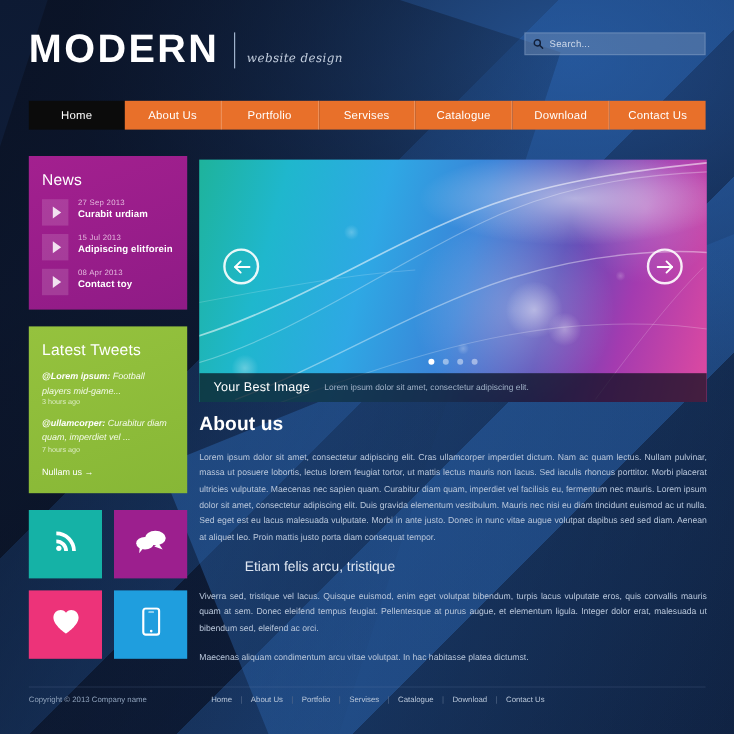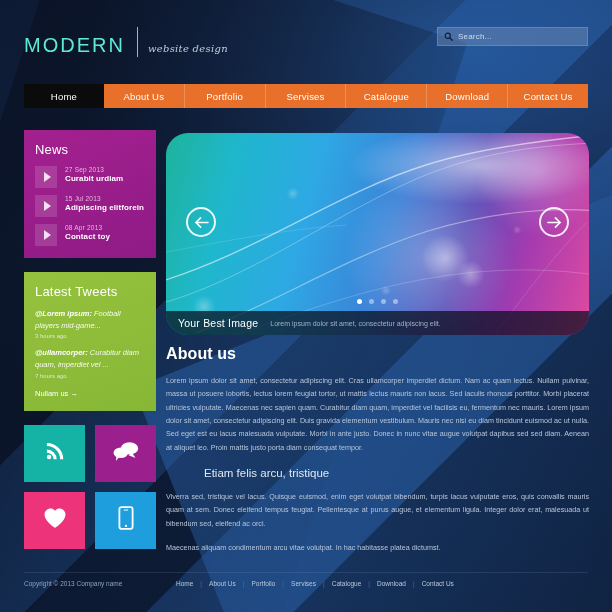--- a/index.html
+++ b/index.html
@@ -30,21 +30,21 @@
     content:""; position:absolute; right:-120px; bottom:-180px; width:520px; height:520px;
     background:linear-gradient(135deg, rgba(46,108,186,0.45), rgba(46,108,186,0));
     transform:rotate(-22deg); pointer-events:none;
   }
   .wrap { position:absolute; inset:0; z-index:5; }
 
   
   .header { position:absolute; left:24px; top:22px; width:564px; height:46px; }
   .logo { display:flex; align-items:baseline; }
   .logo-main {
-    font-size:20px; letter-spacing:2.0px; color:#5eead4; font-weight:400;
+    font-size:33px; letter-spacing:2.0px; color:#ffffff; font-weight:700;
     font-family:"Liberation Sans", sans-serif;
   }
   .logo-div { width:1px; height:30px; background:#9fb2cc; margin:0 10px 0 12px; position:relative; top:5px; }
   .logo-sub {
     font-family:"DejaVu Serif", serif; font-style:italic; font-size:10px;
     color:#c3cede; letter-spacing:.3px;
   }
   .search {
     position:absolute; right:0; top:5px; width:151px; height:19px;
     background:rgba(125,150,188,0.42);
@@ -95,21 +95,20 @@
   .tile-chat { background:#9c1f8e; }
   .tile-heart { background:#ed3379; }
   .tile-mobile { background:#1f9ede; }
 
   
   .hero {
     position:absolute; left:166px; top:133px; width:423px; height:202px; overflow:hidden;
     background:
       radial-gradient(circle 120px at 62% 62%, rgba(255,255,255,0.28), rgba(255,255,255,0) 70%),
       linear-gradient(105deg,#1eb39b 0%, #1fb7cd 16%, #2ea8e4 34%, #3b83d8 52%, #5a4fb8 68%, #a33bb0 82%, #e04aa0 100%);
-    border-radius: 22px;
   }
   .hero-glow {
     position:absolute; inset:0;
     background:
       radial-gradient(ellipse 200px 60px at 74% 16%, rgba(255,255,255,0.55), rgba(255,255,255,0) 65%),
       radial-gradient(ellipse 90px 90px at 88% 20%, rgba(255,255,255,0.22), rgba(255,255,255,0) 70%),
       radial-gradient(circle 34px at 66% 62%, rgba(255,255,255,0.45), rgba(255,255,255,0) 70%),
       radial-gradient(circle 20px at 72% 70%, rgba(255,255,255,0.35), rgba(255,255,255,0) 70%),
       radial-gradient(circle 16px at 9% 86%, rgba(255,255,255,0.30), rgba(255,255,255,0) 70%),
       radial-gradient(circle 9px at 30% 30%, rgba(255,255,255,0.25), rgba(255,255,255,0) 70%),

